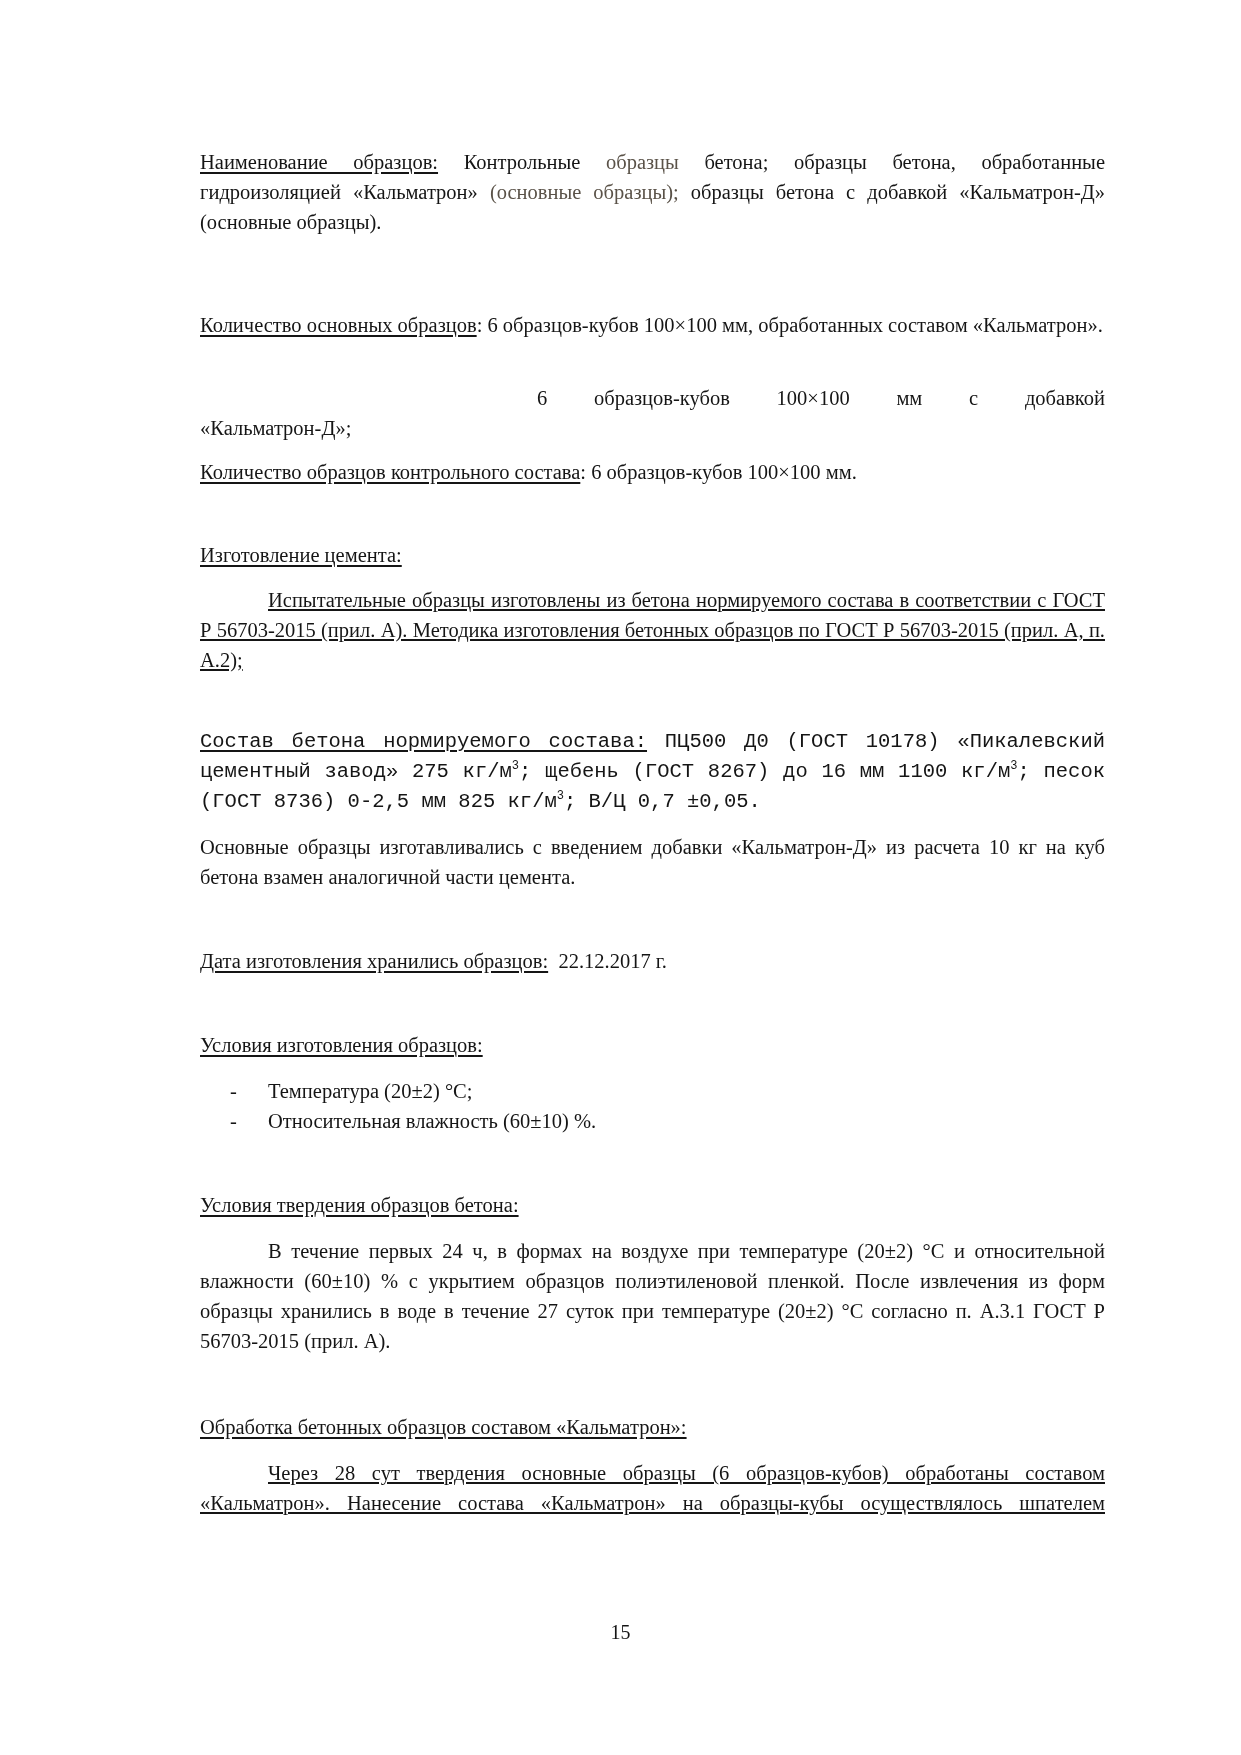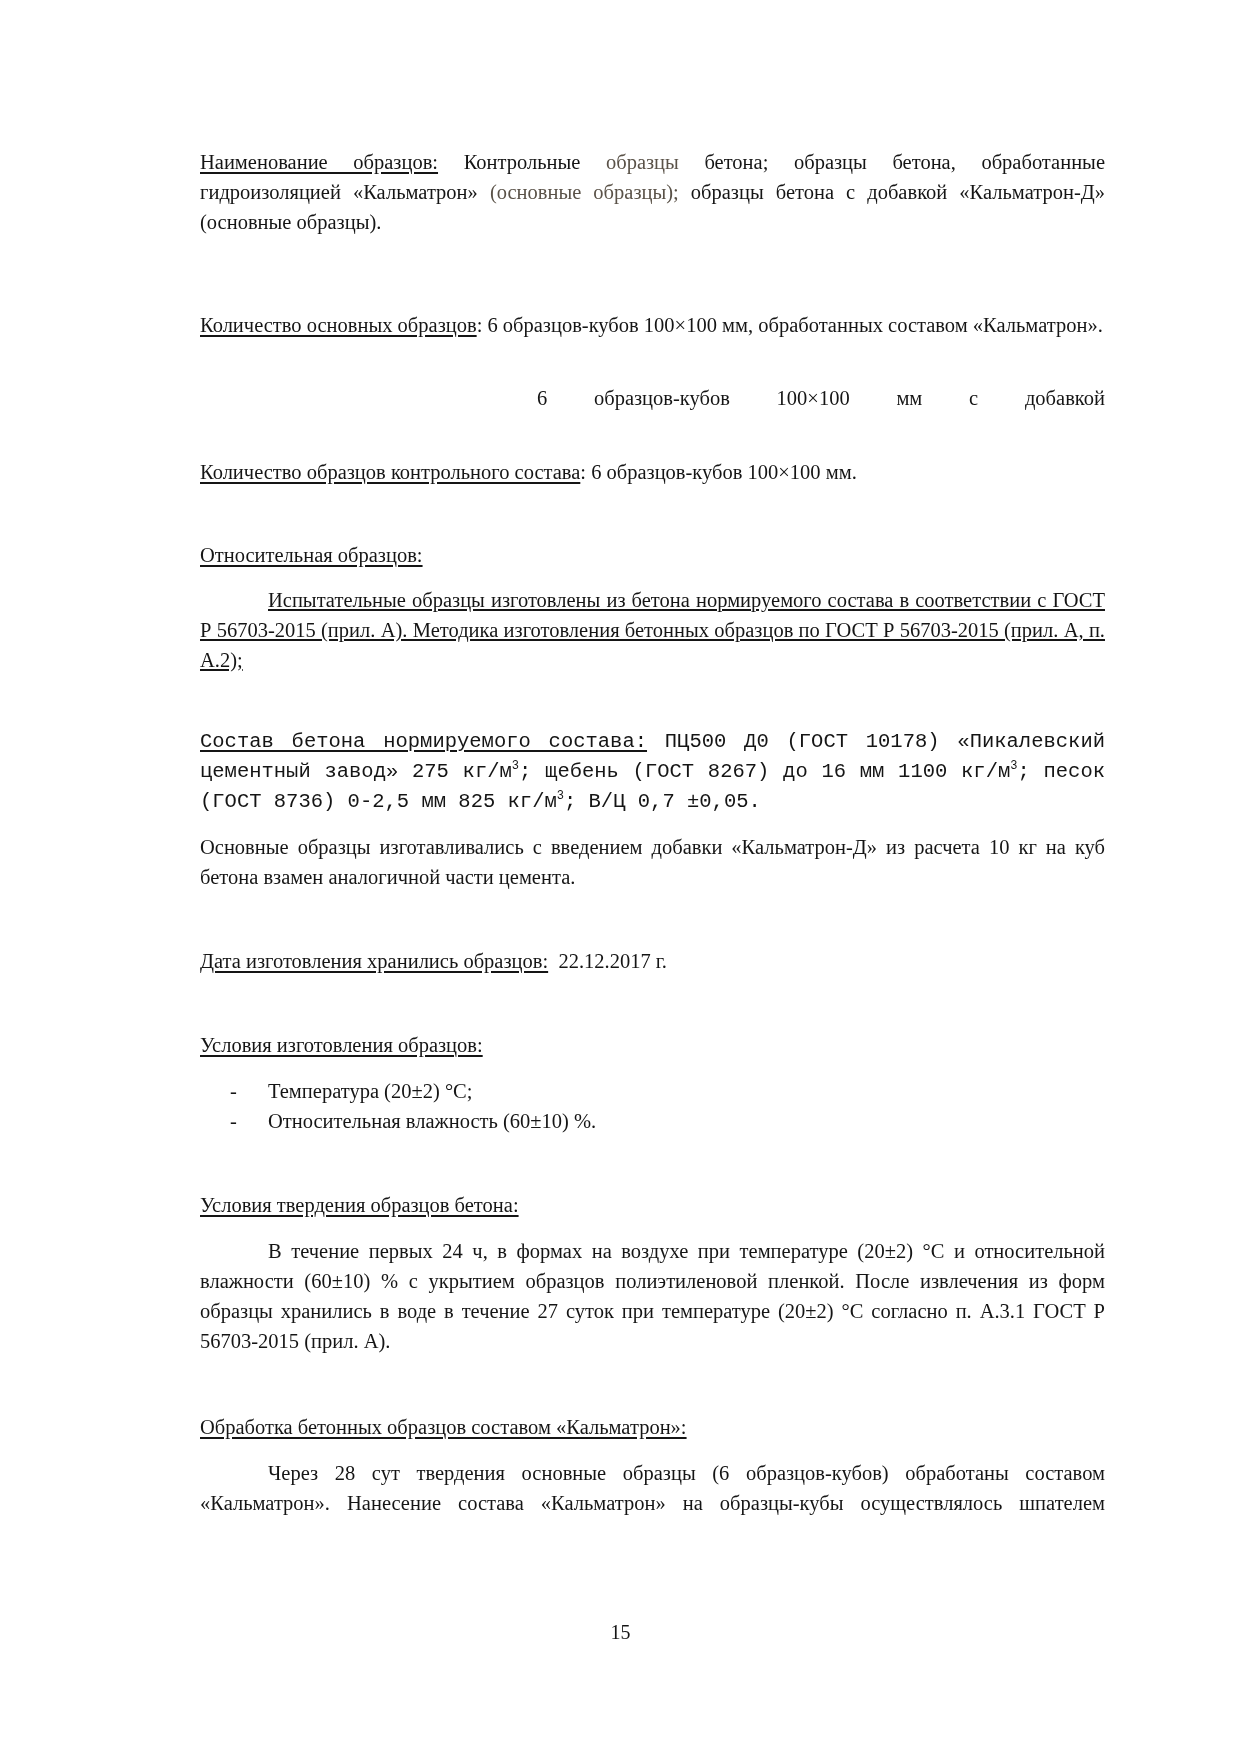--- a/index.html
+++ b/index.html
@@ -6,21 +6,21 @@
     body {
       width: 1241px; height: 1755px; position: relative; overflow: hidden;
       font-family: "Liberation Serif", "DejaVu Serif", serif;
       color: #151515;
       font-size: 20.5px;
     }
     .page { position: absolute; left: 0; top: 0; width: 1035px; height: 1755px; }
     .blk { position: absolute; left: 200px; width: 905px; line-height: 30px; }
     .u { text-decoration: underline; text-underline-offset: 3px; }
     .j { text-align: justify; text-align-last: left; }
-    .jl { text-align: justify; text-align-last: justify; }
+    .jl { text-align: justify; text-align-last: justify; text-decoration: underline; }
     .ind { text-indent: 68px; }
     .faded { color: #5a5248; }
     .lst { position: absolute; left: 230px; line-height: 30px; }
     .lst .dash { display: inline-block; width: 38px; }
     .pgnum { position: absolute; left: 0; width: 1241px; text-align: center; top: 1621px; font-size: 20px; }
     .row6 { position: absolute; left: 537px; width: 568px; top: 383px; line-height: 30px; display: flex; justify-content: space-between; }
     sup { font-size: 12px; line-height: 0; }
   </style>
 </head>
 <body>
@@ -35,27 +35,28 @@
     <span class="u">Количество основных образцов</span><span>: 6 образцов-кубов 100×100 мм, обработанных составом «Кальматрон».</span>
   </div>
   <div class="row6">
     <span>6</span>
     <span>образцов-кубов</span>
     <span>100×100</span>
     <span>мм</span>
     <span>с</span>
     <span>добавкой</span>
   </div>
+  <div class="blk" style="top:413px;">«Кальматрон-Д»;</div>
 
   <div class="blk" style="top:457px;">
     <span class="u">Количество образцов контрольного состава</span><span>: 6 образцов-кубов 100×100 мм.</span>
   </div>
 
   <div class="blk" style="top:540px;">
-    <span class="u">Относительная образцов:</span>
+    <span class="u">Изготовление цемента:</span>
   </div>
   <div class="blk j ind" style="top:585px;text-decoration:underline;">Испытательные образцы изготовлены из бетона нормируемого состава в соответствии с ГОСТ Р 56703-2015 (прил. А). Методика изготовления  бетонных образцов по ГОСТ Р 56703-2015 (прил. А, п. А.2);</div>
 
   <div class="blk j" style="top:727px;font-family:Liberation Mono, monospace;">
     <span class="u">Состав бетона нормируемого состава:</span><span> ПЦ500 Д0 (ГОСТ 10178) «Пикалевский цементный завод» 275 кг/м</span><sup>3</sup><span>; щебень  (ГОСТ 8267) до 16 мм 1100 кг/м</span><sup>3</sup><span>; песок (ГОСТ 8736) 0-2,5 мм 825 кг/м</span><sup>3</sup><span>; В/Ц 0,7 ±0,05.</span>
   </div>
   <div class="blk j" style="top:832px;">Основные образцы изготавливались с введением добавки «Кальматрон-Д» из расчета 10 кг на куб бетона взамен аналогичной части цемента.</div>
 
   <div class="blk" style="top:946px;">
     <span class="u">Дата изготовления хранились образцов:</span><span style="white-space:pre;">  22.12.2017 г.</span>

